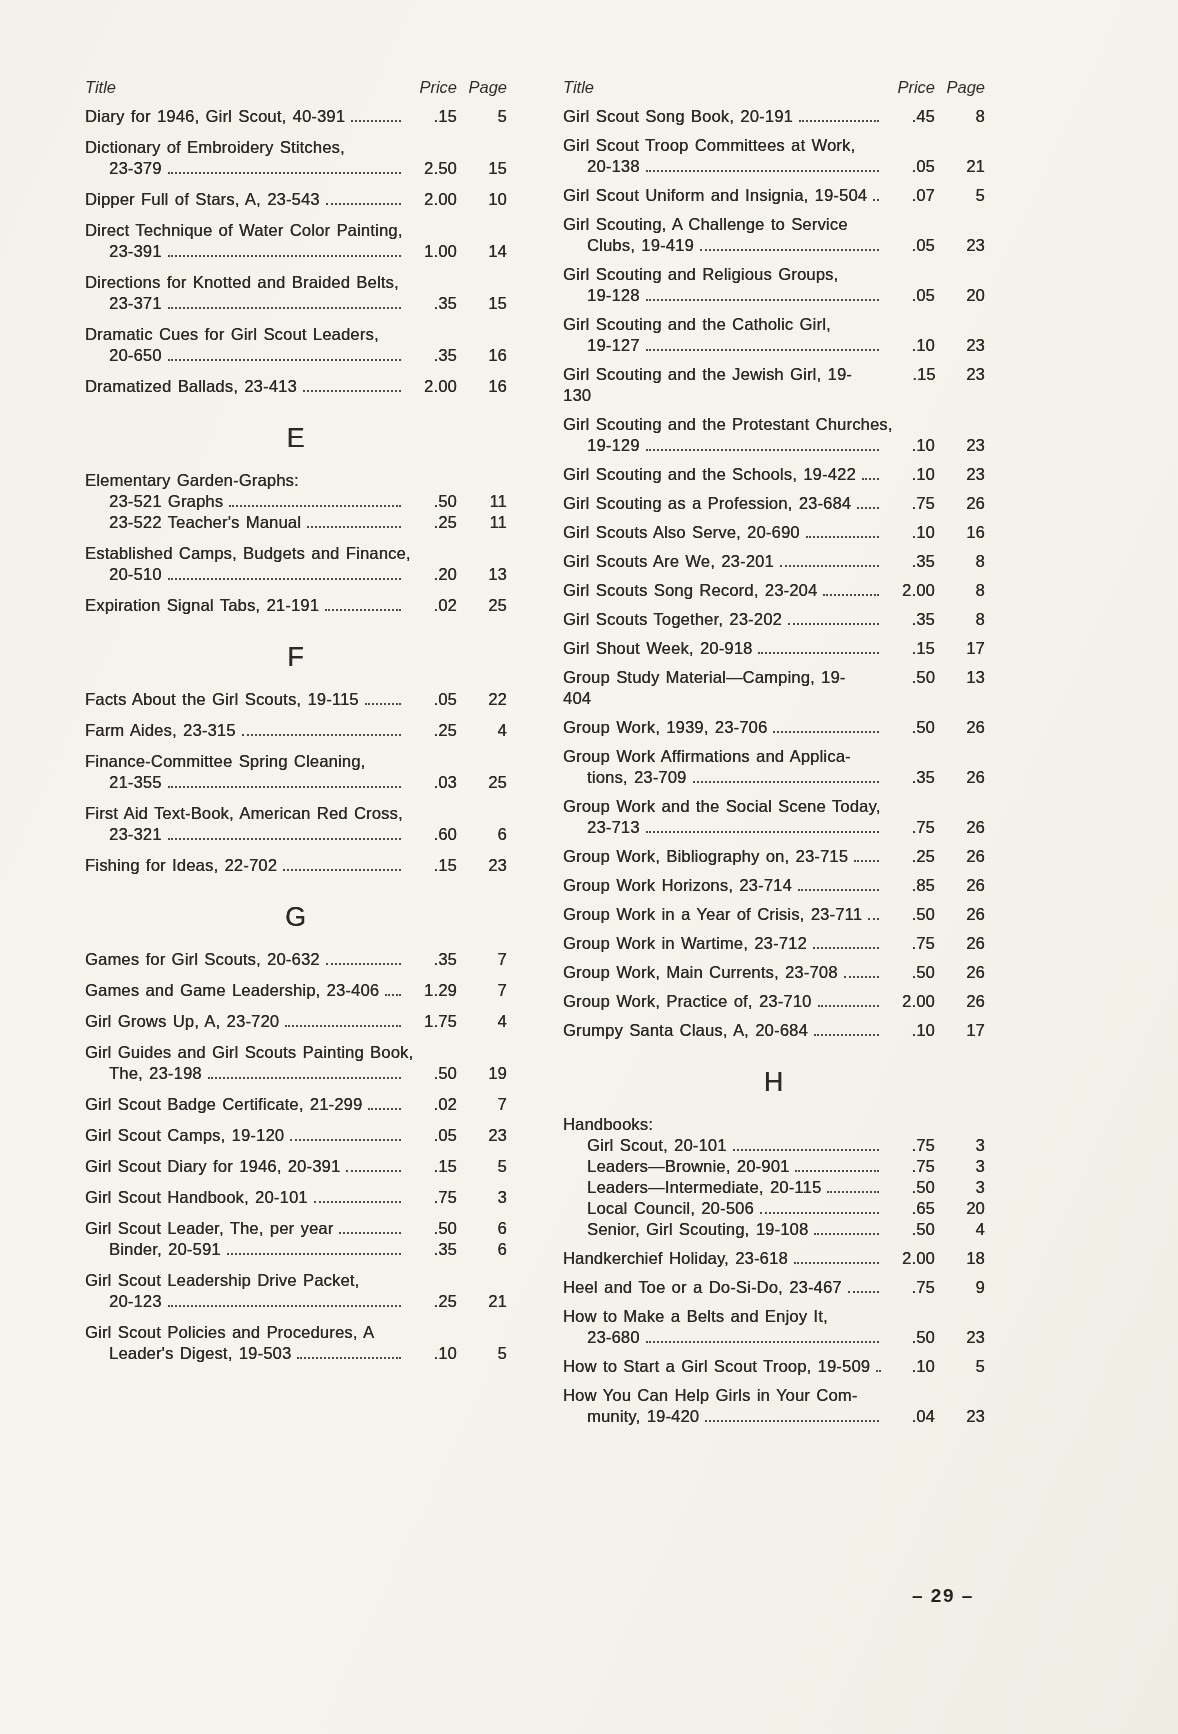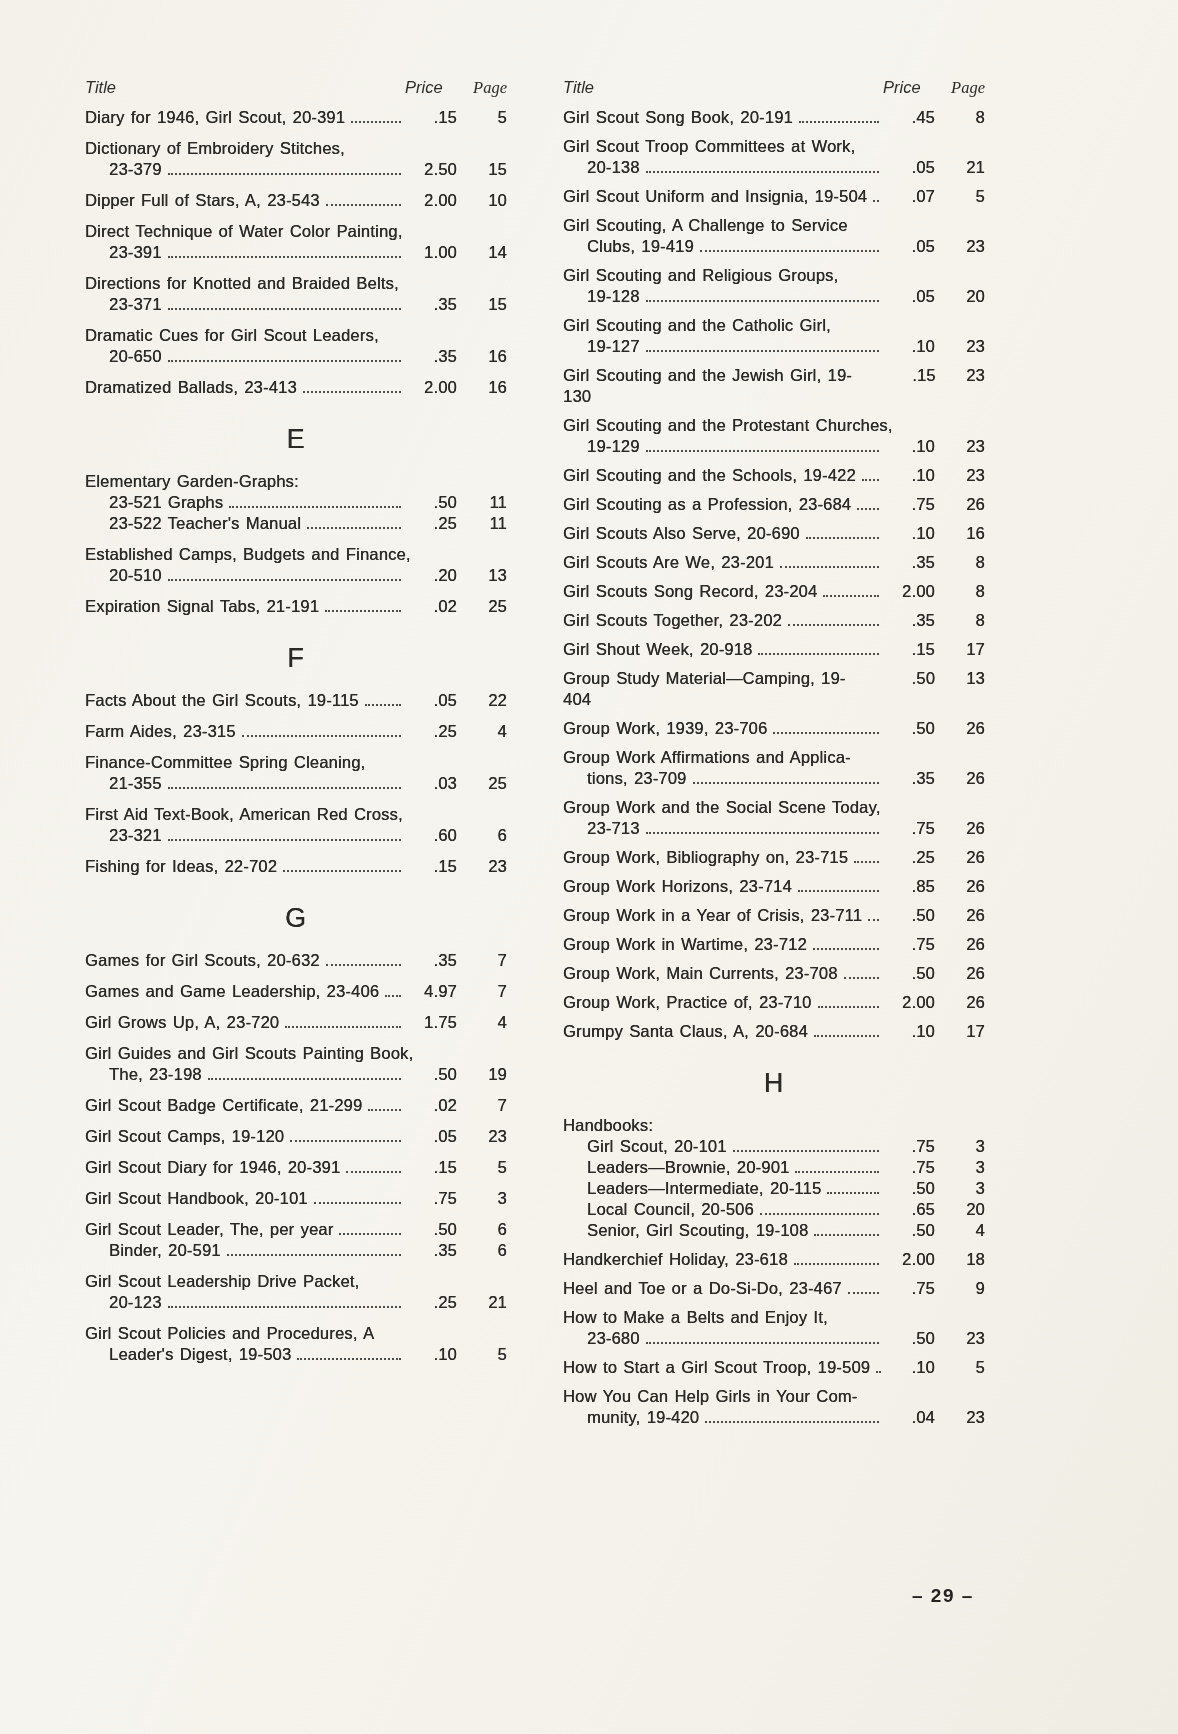--- a/index.html
+++ b/index.html
@@ -35,26 +35,26 @@
     display: flex;
     align-items: baseline;
     font-style: italic;
     font-size: 16.5px;
     margin-bottom: 9px;
     color: #2e2c29;
   }
   .hdr-spacer { flex: 1; }
   .hdr-price {
     width: 52px;
+    text-align: right;
   }
   .hdr-page {
     width: 40px;
     text-align: right;
     margin-left: 10px;
-    font-family: Liberation Serif, serif;
   }
   .entry { margin-bottom: 10px; }
   .tight .entry { margin-bottom: 8px; }
   .line {
     display: flex;
     align-items: baseline;
     font-size: 16.5px;
     line-height: 21px;
     letter-spacing: 0.2px;
     word-spacing: 1.5px;
@@ -114,21 +114,21 @@
   <div class="columns">
     <div class="column">
         <div class="col-header">
           <span class="hdr-title">Title</span>
           <span class="hdr-spacer"></span>
           <span class="hdr-price">Price</span>
           <span class="hdr-page">Page</span>
         </div>
         <div class="entry">
           <div class="line">
-            <span class="text">Diary for 1946, Girl Scout, 20-391</span>
+            <span class="text">Diary for 1946, Girl Scout, 40-391</span>
             <span class="leader"></span>
             <span class="price">.15</span>
             <span class="pg">5</span>
           </div>
         </div>
         <div class="entry">
           <div class="line">
             <span class="text">Dictionary of Embroidery Stitches,</span>
           </div>
           <div class="line indent">
@@ -277,21 +277,21 @@
             <span class="text">Games for Girl Scouts, 20-632</span>
             <span class="leader"></span>
             <span class="price">.35</span>
             <span class="pg">7</span>
           </div>
         </div>
         <div class="entry">
           <div class="line">
             <span class="text">Games and Game Leadership, 23-406</span>
             <span class="leader"></span>
-            <span class="price">4.97</span>
+            <span class="price">1.29</span>
             <span class="pg">7</span>
           </div>
         </div>
         <div class="entry">
           <div class="line">
             <span class="text">Girl Grows Up, A, 23-720</span>
             <span class="leader"></span>
             <span class="price">1.75</span>
             <span class="pg">4</span>
           </div>

